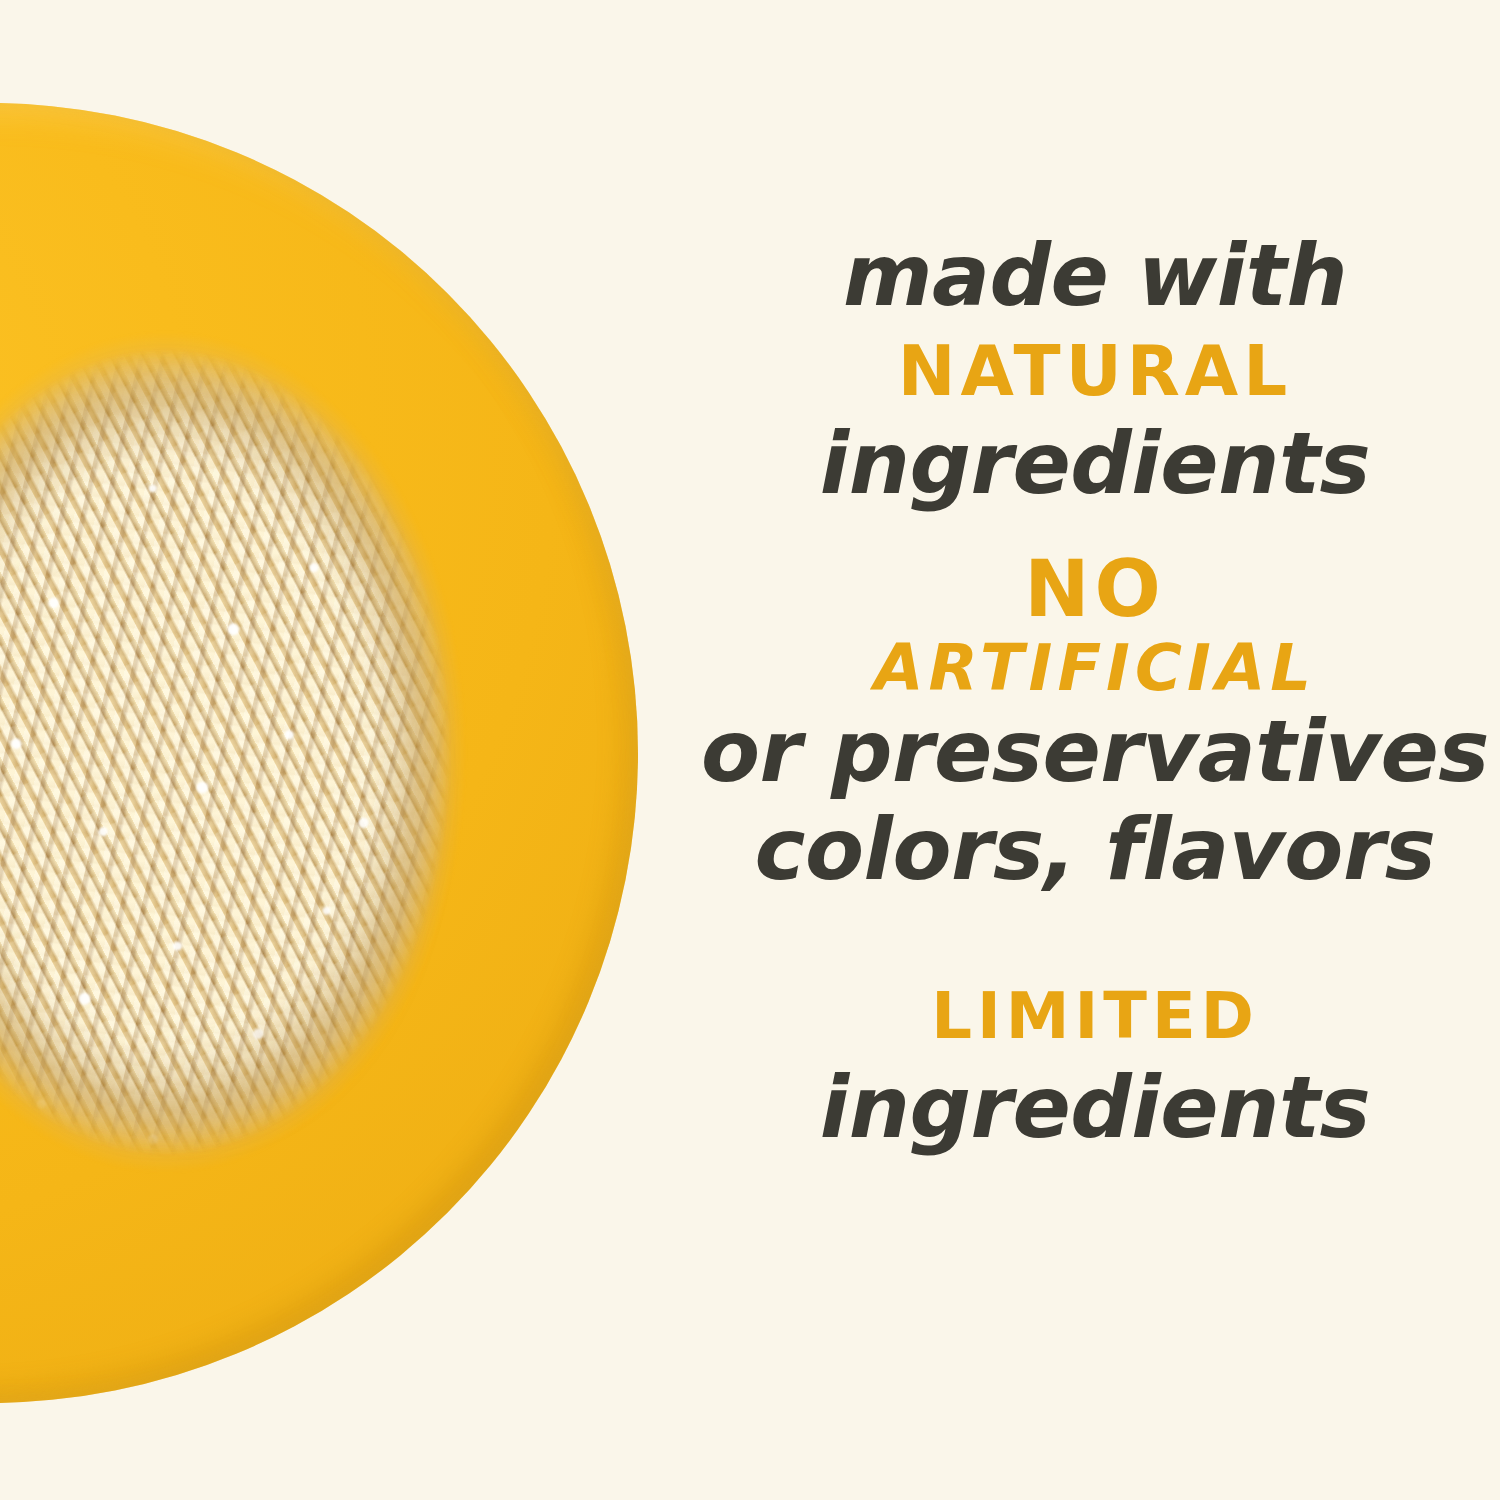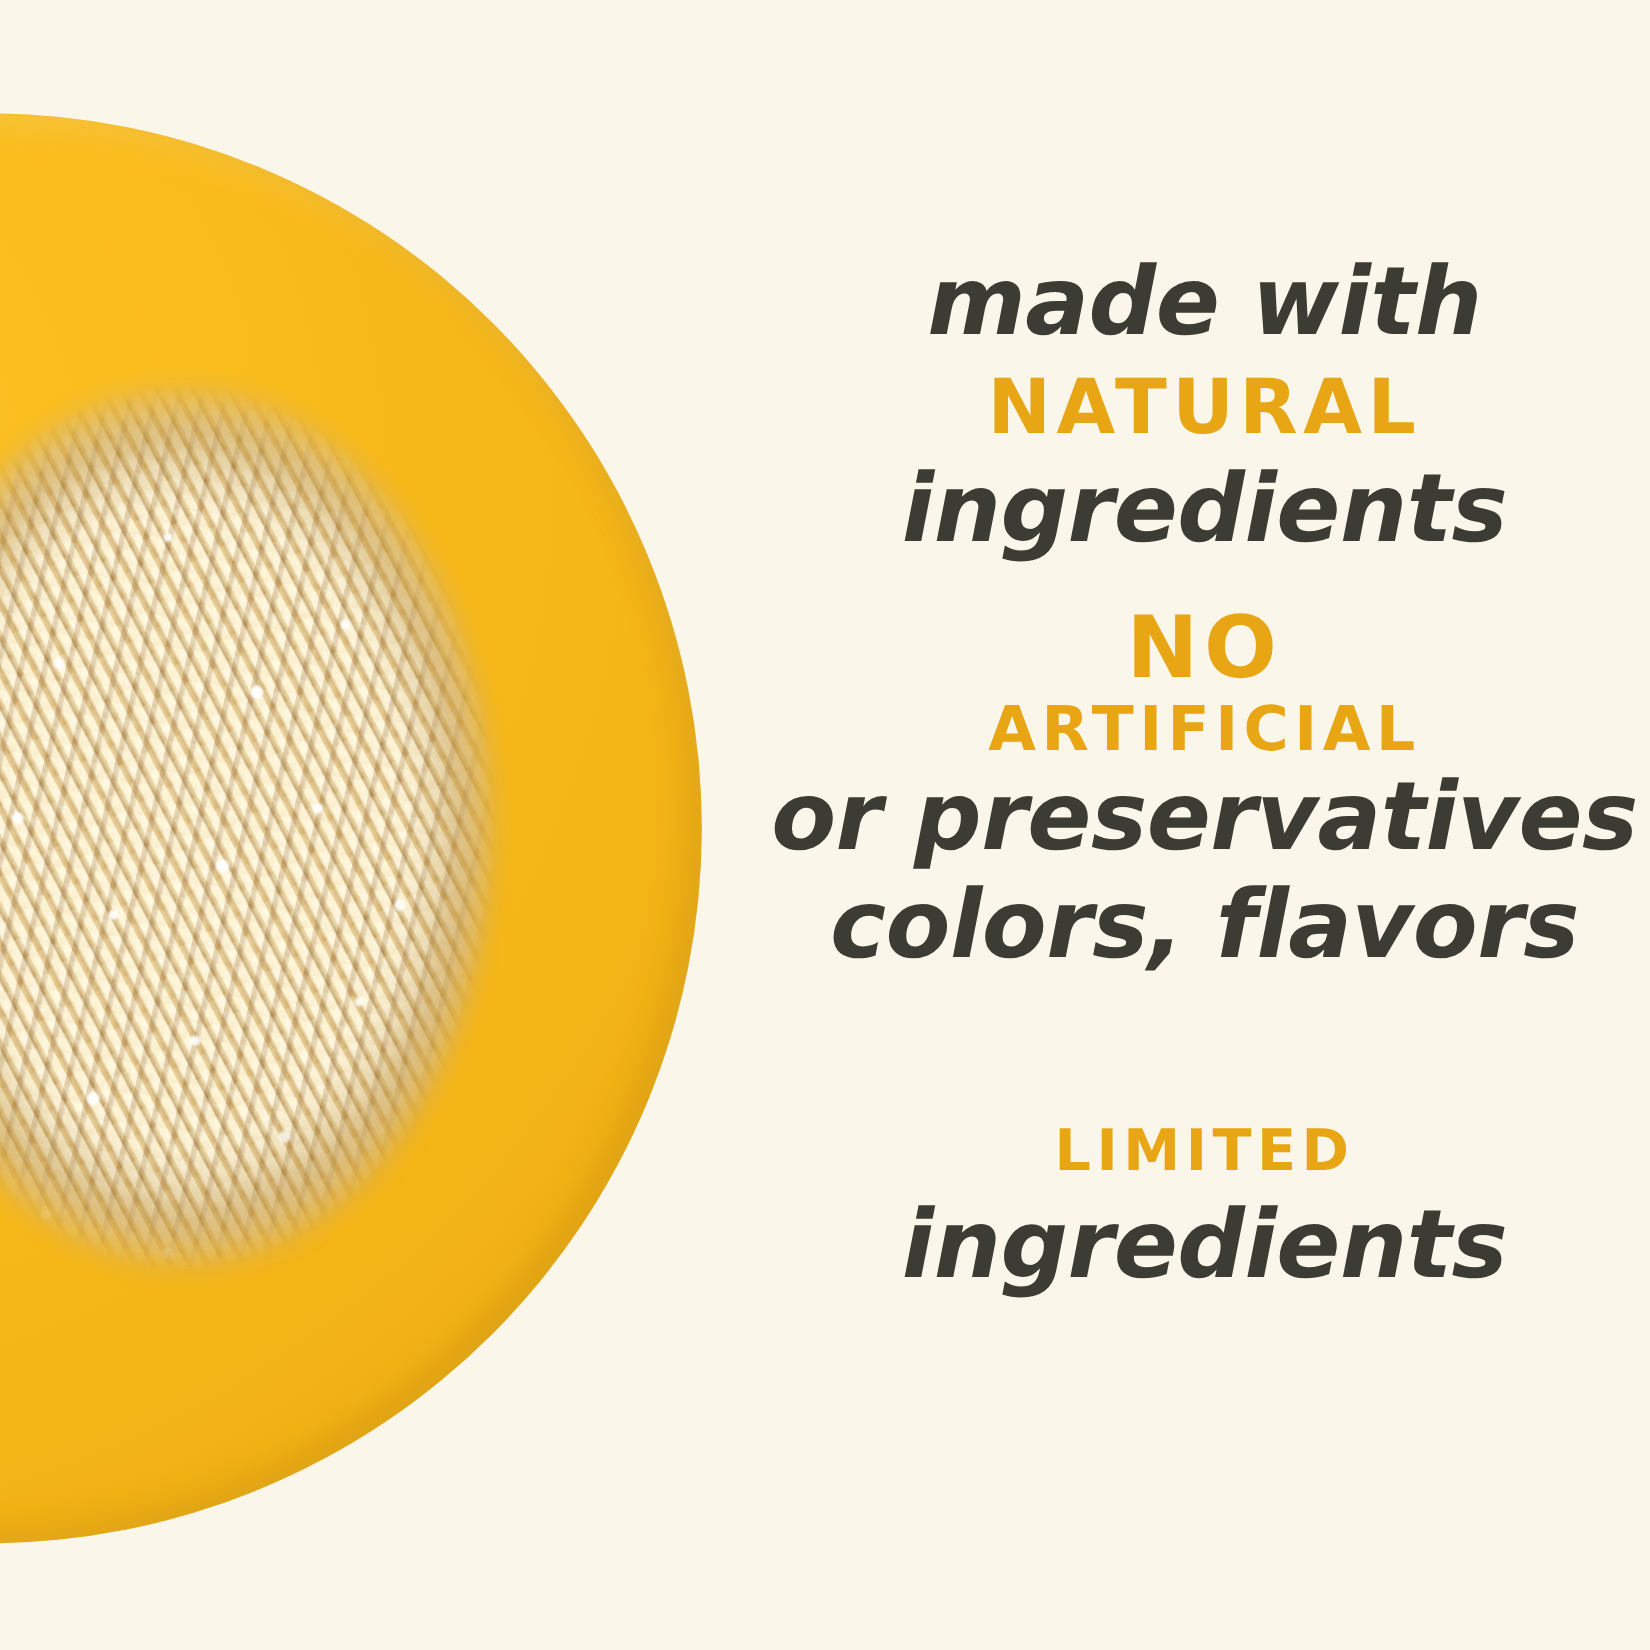--- a/index.html
+++ b/index.html
@@ -169,27 +169,27 @@
 
   
   #claim-natural{margin-top:232px;}
   #natural-line1{font-size:86px;}
   #natural-line2{font-size:69px;letter-spacing:5px;margin-top:19px;}
   #natural-line3{font-size:86px;margin-top:14px;}
 
   
   #claim-artificial{margin-top:44px;}
   #artificial-line1{font-size:78px;letter-spacing:5px;}
-  #artificial-line2{font-size:56px;letter-spacing:5px;margin-top:8px;}
+  #artificial-line2{font-size:64px;letter-spacing:5px;margin-top:8px;font-style:italic;}
   #artificial-line3{font-size:86px;margin-top:12px;}
   #artificial-line4{font-size:86px;margin-top:8px;}
 
   
   #claim-limited{margin-top:92px;}
-  #limited-line1{font-size:52px;letter-spacing:5px;margin-top:45px;}
+  #limited-line1{font-size:64px;letter-spacing:5px;}
   #limited-line2{font-size:86px;margin-top:16px;}
 </style>
 </head>
 <body style="background: rgb(250, 246, 234);">
 
 <div id="stage" style="background: rgb(250, 246, 234);">
 
   <div id="plate-area">
     <div class="plate-shadow"></div>
     <div class="plate"></div>

